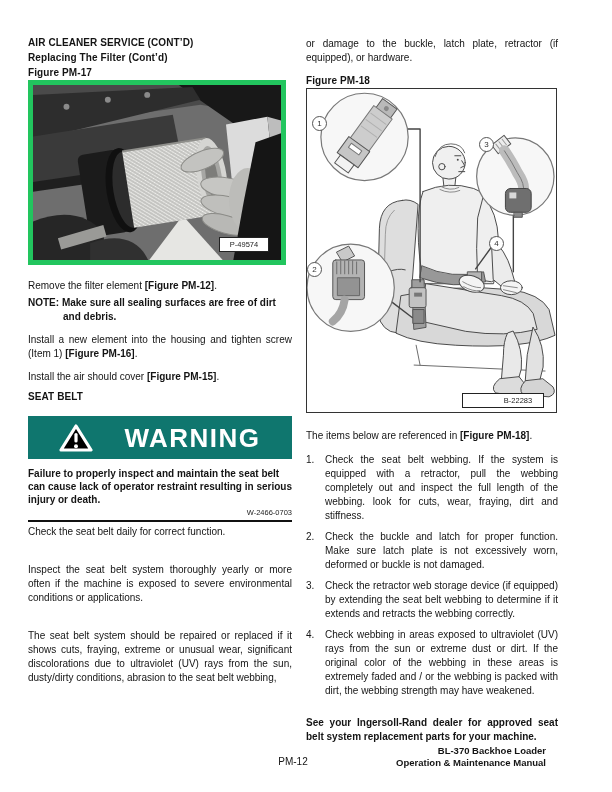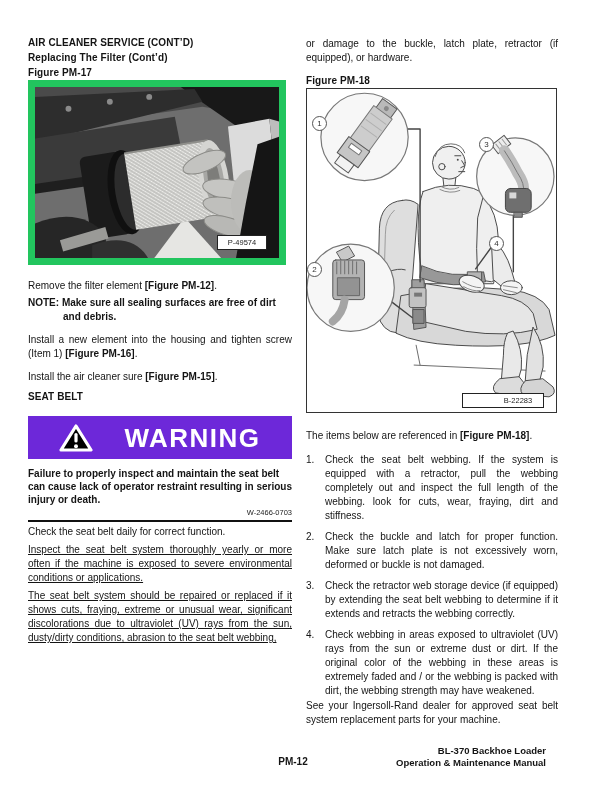--- a/index.html
+++ b/index.html
@@ -10,61 +10,61 @@
   }
   .col{position:absolute;top:37px;}
   .col-left{left:28px;width:264px;}
   .col-right{left:306px;width:252px;}
   p,h2,h3{margin:0;padding:0;}
   .h{font-size:10px;line-height:12px;font-weight:bold;letter-spacing:.1px;}
   .para{font-size:10px;line-height:14px;text-align:justify;}
   .para b{font-weight:bold;}
   .mt-photo{margin-top:1px;}
   .photo-frame{
-    position:relative;width:258px;height:185px;border:7px solid #22c55e;
+    position:relative;width:258px;height:185px;border:5px solid #22c55e;
     box-sizing:border-box;overflow:hidden;background:#6e6e6e;
   }
   .fig-frame{
     position:relative;width:251px;height:325px;border:1px solid #333;
     box-sizing:border-box;overflow:hidden;background:#fff;
   }
   .fig-caption{
     position:absolute;background:#fff;border:1px solid #222;
     font-size:7.5px;line-height:13px;text-align:center;color:#222;
   }
   .photo-cap{right:12px;bottom:8px;width:48px;height:13px;}
   .figref-cap{right:12px;bottom:4px;width:50px;height:13px;padding-left:30px;}
   .badge{
     position:absolute;width:13px;height:13px;border:1px solid #555;border-radius:50%;
     background:#fff;font-size:8px;line-height:13px;text-align:center;color:#333;
   }
   .note{font-weight:bold;padding-left:35px;text-indent:-35px;text-align:left;}
   .warn-box{
-    margin-top:13px;height:43px;background:#6d28d9;display:flex;align-items:center;
+    margin-top:13px;height:43px;background:#0f766e;display:flex;align-items:center;
     justify-content:center;gap:31px;
   }
   .warn-title{color:#fff;font-size:26px;font-weight:bold;letter-spacing:1.5px;line-height:26px;}
   .warn-text{margin-top:8px;font-size:10px;line-height:13px;font-weight:bold;text-align:left;}
   .warn-code{margin-top:2px;font-size:7.5px;line-height:10px;text-align:right;color:#222;}
   .warn-rule{margin-top:2px;height:2px;background:#111;}
   .li{position:relative;padding-left:19px;font-size:10px;line-height:14px;text-align:justify;}
   .li .num{position:absolute;left:0;top:0;}
   .footer-page{
     position:absolute;left:28px;top:756px;width:530px;text-align:center;
-    font-size:10px;font-weight:bold;line-height:12px;
+    font-size:10px;font-weight:normal;line-height:12px;
   }
   .footer-manual{
     position:absolute;right:66px;top:745px;text-align:right;
     font-size:9.5px;font-weight:bold;line-height:12px;
   }
   
   .m11{margin-top:3px;}.m9{margin-top:9px;}.m14{margin-top:14px;}
-  .m7{margin-top:7px;}.m8{margin-top:4px;text-decoration:underline;}
+  .m7{margin-top:7px;}.m8{margin-top:24px;}
   .m10{margin-top:10px;}.m16{margin-top:16px;}.m1{margin-top:1px;}
-  .m5{margin-top:1px;}
+  .m5{margin-top:18px;font-weight:bold;}
   svg{display:block;}
 </style>
 </head>
 <body>
 
 <div class="col col-left">
 
   <h2 class="h">AIR CLEANER SERVICE (CONT’D)</h2>
   <h3 class="h m11">Replacing The Filter (Cont’d)</h3>
   <h3 class="h m11">Figure PM-17</h3>
@@ -112,21 +112,21 @@
     </svg>
     <div class="fig-caption photo-cap">P-49574</div>
   </div>
 
   <p class="para m14"><span>Remove the filter element </span><b>[Figure PM-12]</b><span>.</span></p>
 
   <p class="para note m11"><span>NOTE:</span> <span>Make sure all sealing surfaces are free of dirt and debris.</span></p>
 
   <p class="para m9"><span>Install a new element into the housing and tighten screw (Item 1) </span><b>[Figure PM-16]</b><span>.</span></p>
 
-  <p class="para m9"><span>Install the air cleaner sure </span><b>[Figure PM-15]</b><span>.</span></p>
+  <p class="para m9"><span>Install the air should cover </span><b>[Figure PM-15]</b><span>.</span></p>
 
 
   <h2 class="h m7">SEAT BELT</h2>
 
   <div class="warn-box">
     <svg width="34" height="30" viewBox="0 0 34 30">
       <path d="M17,3 L32,27 L2,27 Z" fill="#000" stroke="#fff" stroke-width="3.2" stroke-linejoin="round"></path>
       <rect x="15.4" y="10" width="3.2" height="9.5" rx="1.6" fill="#fff"></rect>
       <circle cx="17" cy="23.2" r="2" fill="#fff"></circle>
     </svg>

